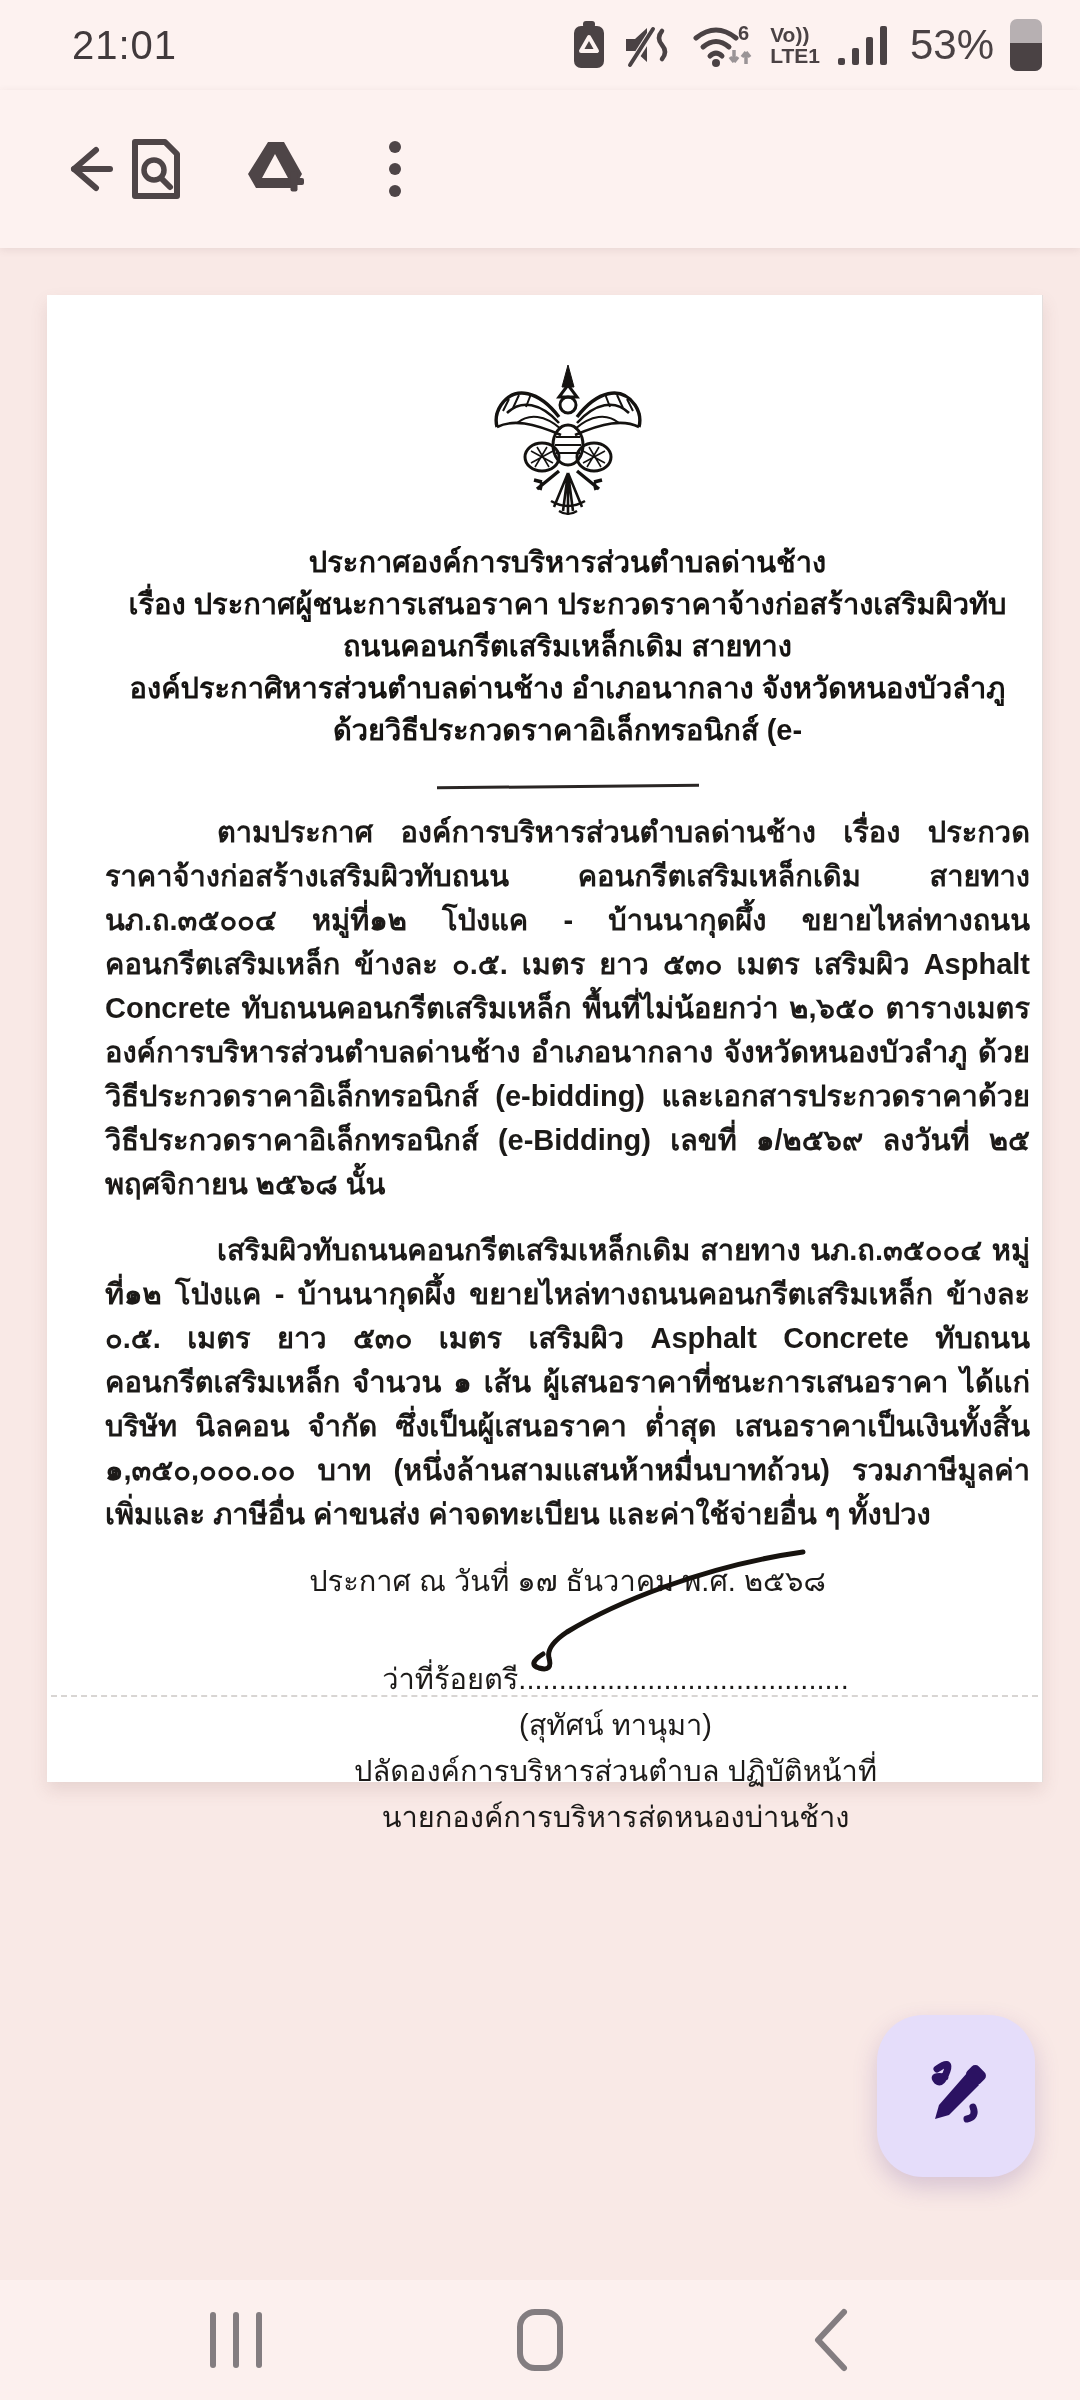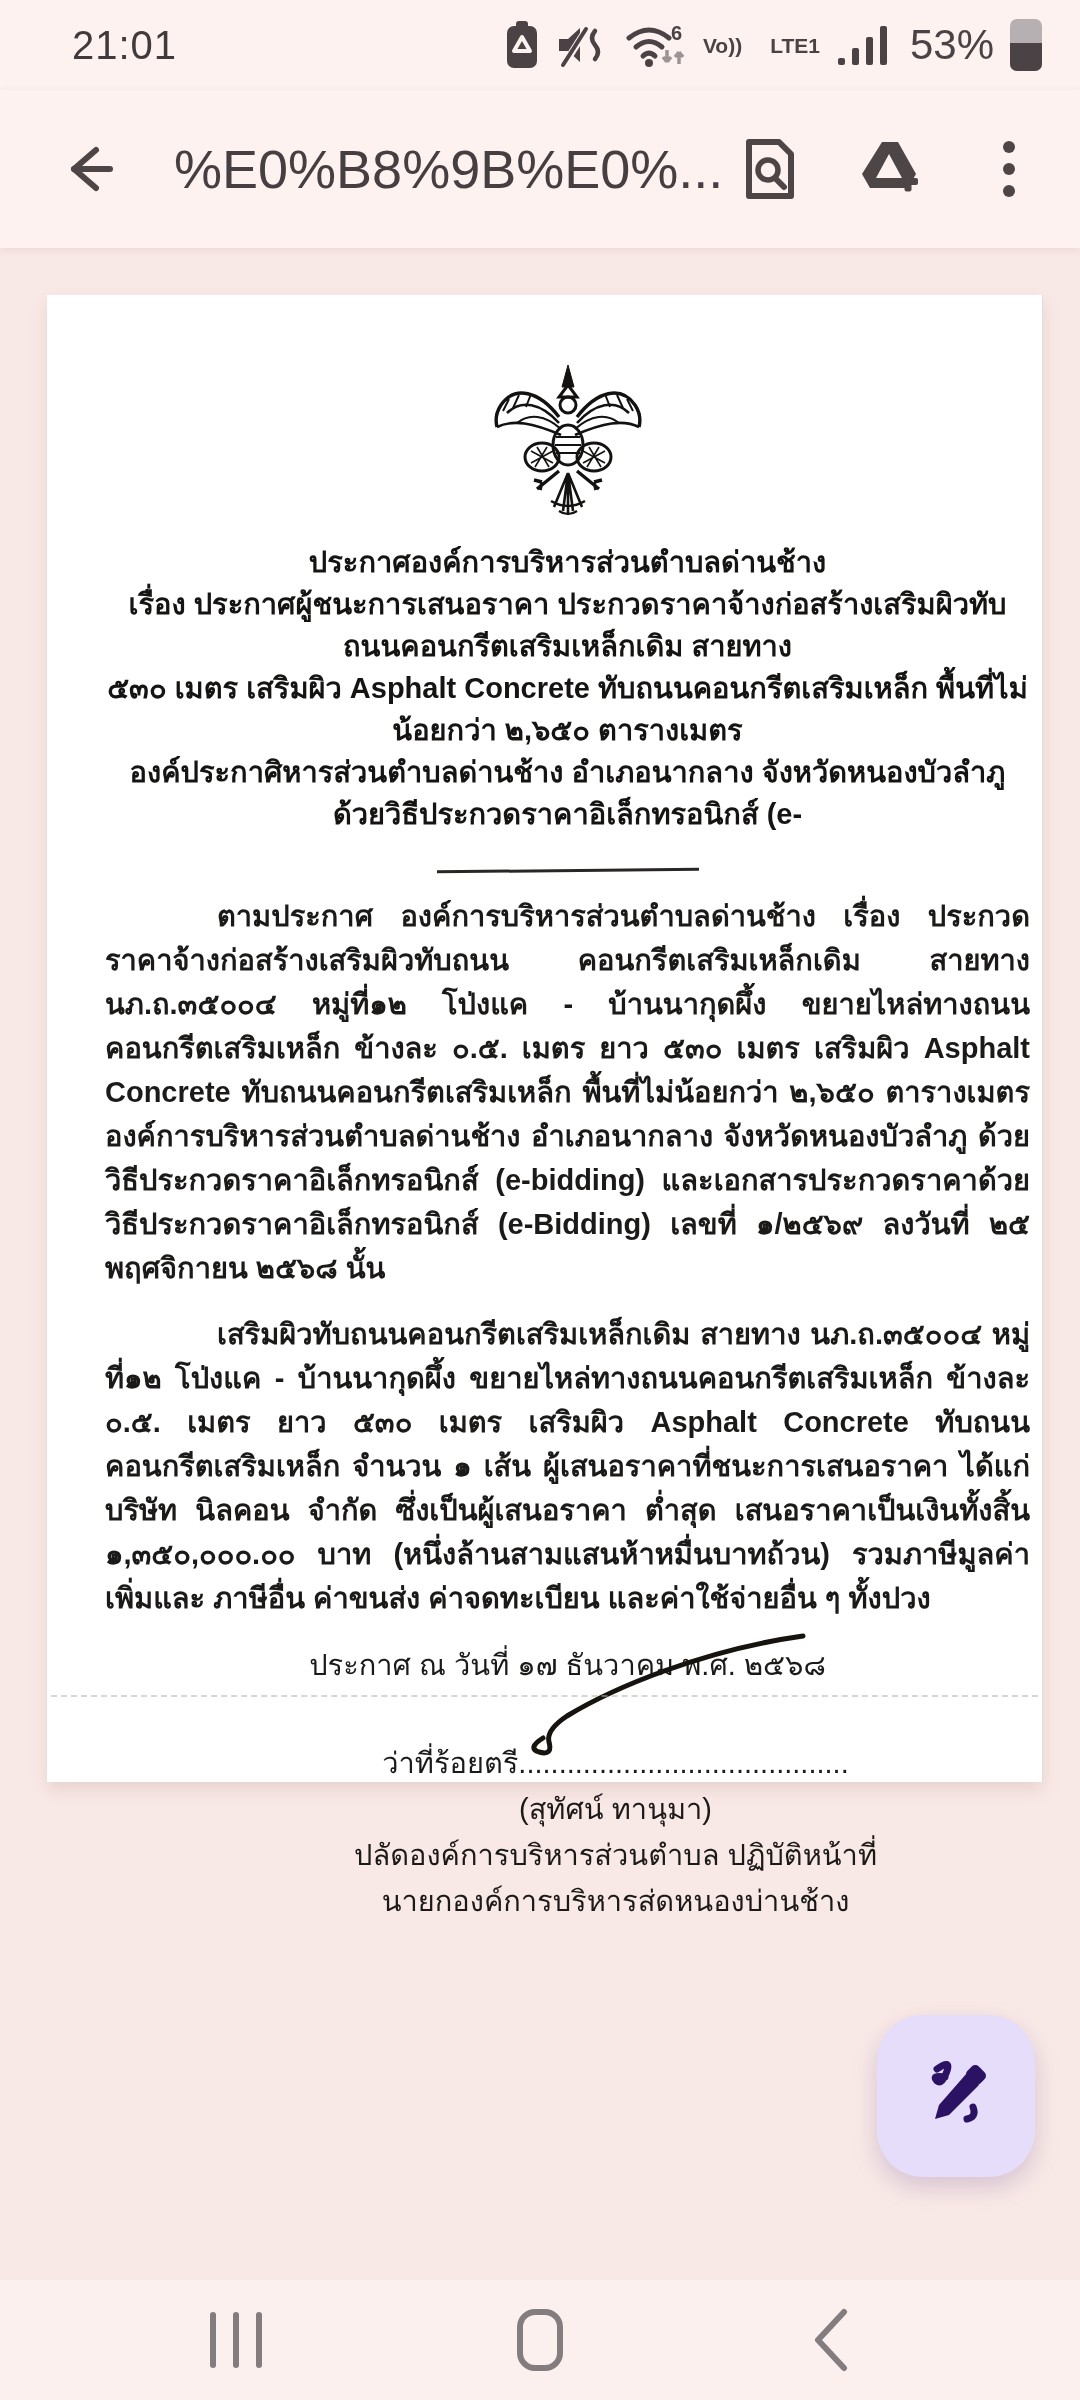--- a/index.html
+++ b/index.html
@@ -7,21 +7,21 @@
   body { font-family:"Liberation Sans","DejaVu Sans",sans-serif; background:#f9e9e6; }
   .screen { position:relative; width:1080px; height:2400px; overflow:hidden; background:#f9e9e6; }
 
   
   .status-bar { position:absolute; top:0; left:0; width:100%; height:90px;
     background:#fdf2f0; display:flex; align-items:center; justify-content:space-between;
     padding:0 38px 0 72px; z-index:5; }
   .sb-time { font-size:40px; color:#413a3c; letter-spacing:1px; }
   .sb-right { display:flex; align-items:center; gap:16px; color:#4a4244; }
   .sb-pct { font-size:42px; color:#4a4244; margin-left:4px; }
-  .volte { display:flex; flex-direction:row; line-height:1; color:#4a4244; font-weight:700;gap:28px; }
+  .volte { display:flex; flex-direction:column; line-height:1; color:#4a4244; font-weight:700; }
   .volte span { font-size:21px; }
   .battery-shell { width:32px; height:52px; border-radius:7px; background:#b7b0b2; position:relative; overflow:hidden; }
   .battery-shell::before { content:""; position:absolute; left:9px; top:-5px; width:14px; height:7px; background:#b7b0b2; border-radius:3px; }
   .battery-fill { position:absolute; bottom:0; left:0; width:100%; background:#4a4244; }
 
   
   .app-bar { position:absolute; top:90px; left:0; width:100%; height:158px;
     background:#fdf2f0; display:flex; align-items:center; padding:0 30px 0 56px;
     box-shadow:0 2px 8px rgba(90,60,60,.10); z-index:5; }
   .ab-title { flex:1; margin-left:52px; font-size:54px; color:#463e40; font-weight:500;
@@ -109,21 +109,20 @@
     </span>
   </div>
 
   <div class="app-bar">
     <div class="icon-btn">
       <svg width="54" height="54" viewBox="0 0 54 54">
         <path d="M34 8 L12 27 L34 46" fill="none" stroke="#4e4547" stroke-width="6" stroke-linecap="round" stroke-linejoin="round"></path>
         <path d="M12 27 H48" stroke="#4e4547" stroke-width="6" stroke-linecap="round"></path>
       </svg>
     </div>
-    <div class="ab-title">%E0%B8%9B%E0%...</div>
     <div class="ab-actions">
       <div class="icon-btn">
         <svg width="56" height="62" viewBox="0 0 56 62">
           <path d="M8 4 H38 L50 16 V58 H8 Z" fill="none" stroke="#4e4547" stroke-width="6" stroke-linejoin="round"></path>
           <circle cx="27" cy="32" r="10" fill="none" stroke="#4e4547" stroke-width="5.5"></circle>
           <path d="M34 40 L43 49" stroke="#4e4547" stroke-width="6" stroke-linecap="round"></path>
         </svg>
       </div>
       <div class="icon-btn">
         <svg width="62" height="62" viewBox="0 0 62 62">
@@ -177,21 +176,20 @@
             <path d="M84 110 L106 128 M101 121 l8 -2 m-8 2 l2 8" stroke-width="3.4"></path>
 
             <path d="M75 112 l-14 34 M75 112 l-5 38 M75 112 l5 38 M75 112 l14 34 M75 112 v42" stroke-width="2.6"></path>
             <path d="M58 140 q17 10 34 0" stroke-width="2.6"></path>
             <path d="M66 150 q9 6 18 0" stroke-width="2.2"></path>
           </svg>
         </div>
 
         <div class="doc-head doc-head-first">ประกาศองค์การบริหารส่วนตำบลด่านช้าง</div>
         <div class="doc-head">เรื่อง ประกาศผู้ชนะการเสนอราคา ประกวดราคาจ้างก่อสร้างเสริมผิวทับถนนคอนกรีตเสริมเหล็กเดิม สายทาง</div>
-        <div class="doc-head">๕๓๐ เมตร เสริมผิว Asphalt Concrete ทับถนนคอนกรีตเสริมเหล็ก พื้นที่ไม่น้อยกว่า ๒,๖๕๐ ตารางเมตร</div>
         <div class="doc-head">องค์ประกาศิหารส่วนตำบลด่านช้าง อำเภอนากลาง จังหวัดหนองบัวลำภู ด้วยวิธีประกวดราคาอิเล็กทรอนิกส์ (e-</div>
 
         <div class="divider"></div>
 
         <p class="para indent">ตามประกาศ องค์การบริหารส่วนตำบลด่านช้าง เรื่อง ประกวดราคาจ้างก่อสร้างเสริมผิวทับถนน คอนกรีตเสริมเหล็กเดิม สายทาง นภ.ถ.๓๕๐๐๔ หมู่ที่๑๒ โป่งแค - บ้านนากุดผึ้ง ขยายไหล่ทางถนน คอนกรีตเสริมเหล็ก ข้างละ ๐.๕. เมตร ยาว ๕๓๐ เมตร เสริมผิว Asphalt Concrete ทับถนนคอนกรีตเสริมเหล็ก พื้นที่ไม่น้อยกว่า ๒,๖๕๐ ตารางเมตร องค์การบริหารส่วนตำบลด่านช้าง อำเภอนากลาง จังหวัดหนองบัวลำภู ด้วยวิธีประกวดราคาอิเล็กทรอนิกส์ (e-bidding) และเอกสารประกวดราคาด้วยวิธีประกวดราคาอิเล็กทรอนิกส์ (e-Bidding) เลขที่ ๑/๒๕๖๙ ลงวันที่ ๒๕ พฤศจิกายน ๒๕๖๘ นั้น</p>
         <p class="para indent">เสริมผิวทับถนนคอนกรีตเสริมเหล็กเดิม สายทาง นภ.ถ.๓๕๐๐๔ หมู่ที่๑๒ โป่งแค - บ้านนากุดผึ้ง ขยายไหล่ทางถนนคอนกรีตเสริมเหล็ก ข้างละ ๐.๕. เมตร ยาว ๕๓๐ เมตร เสริมผิว Asphalt Concrete ทับถนน คอนกรีตเสริมเหล็ก จำนวน ๑ เส้น ผู้เสนอราคาที่ชนะการเสนอราคา ได้แก่ บริษัท นิลคอน จำกัด ซึ่งเป็นผู้เสนอราคา ต่ำสุด เสนอราคาเป็นเงินทั้งสิ้น ๑,๓๕๐,๐๐๐.๐๐ บาท (หนึ่งล้านสามแสนห้าหมื่นบาทถ้วน) รวมภาษีมูลค่าเพิ่มและ ภาษีอื่น ค่าขนส่ง ค่าจดทะเบียน และค่าใช้จ่ายอื่น ๆ ทั้งปวง</p>
 
         <div class="date-line">ประกาศ ณ วันที่ ๑๗ ธันวาคม พ.ศ. ๒๕๖๘</div>
 
         <div class="sig-block">

